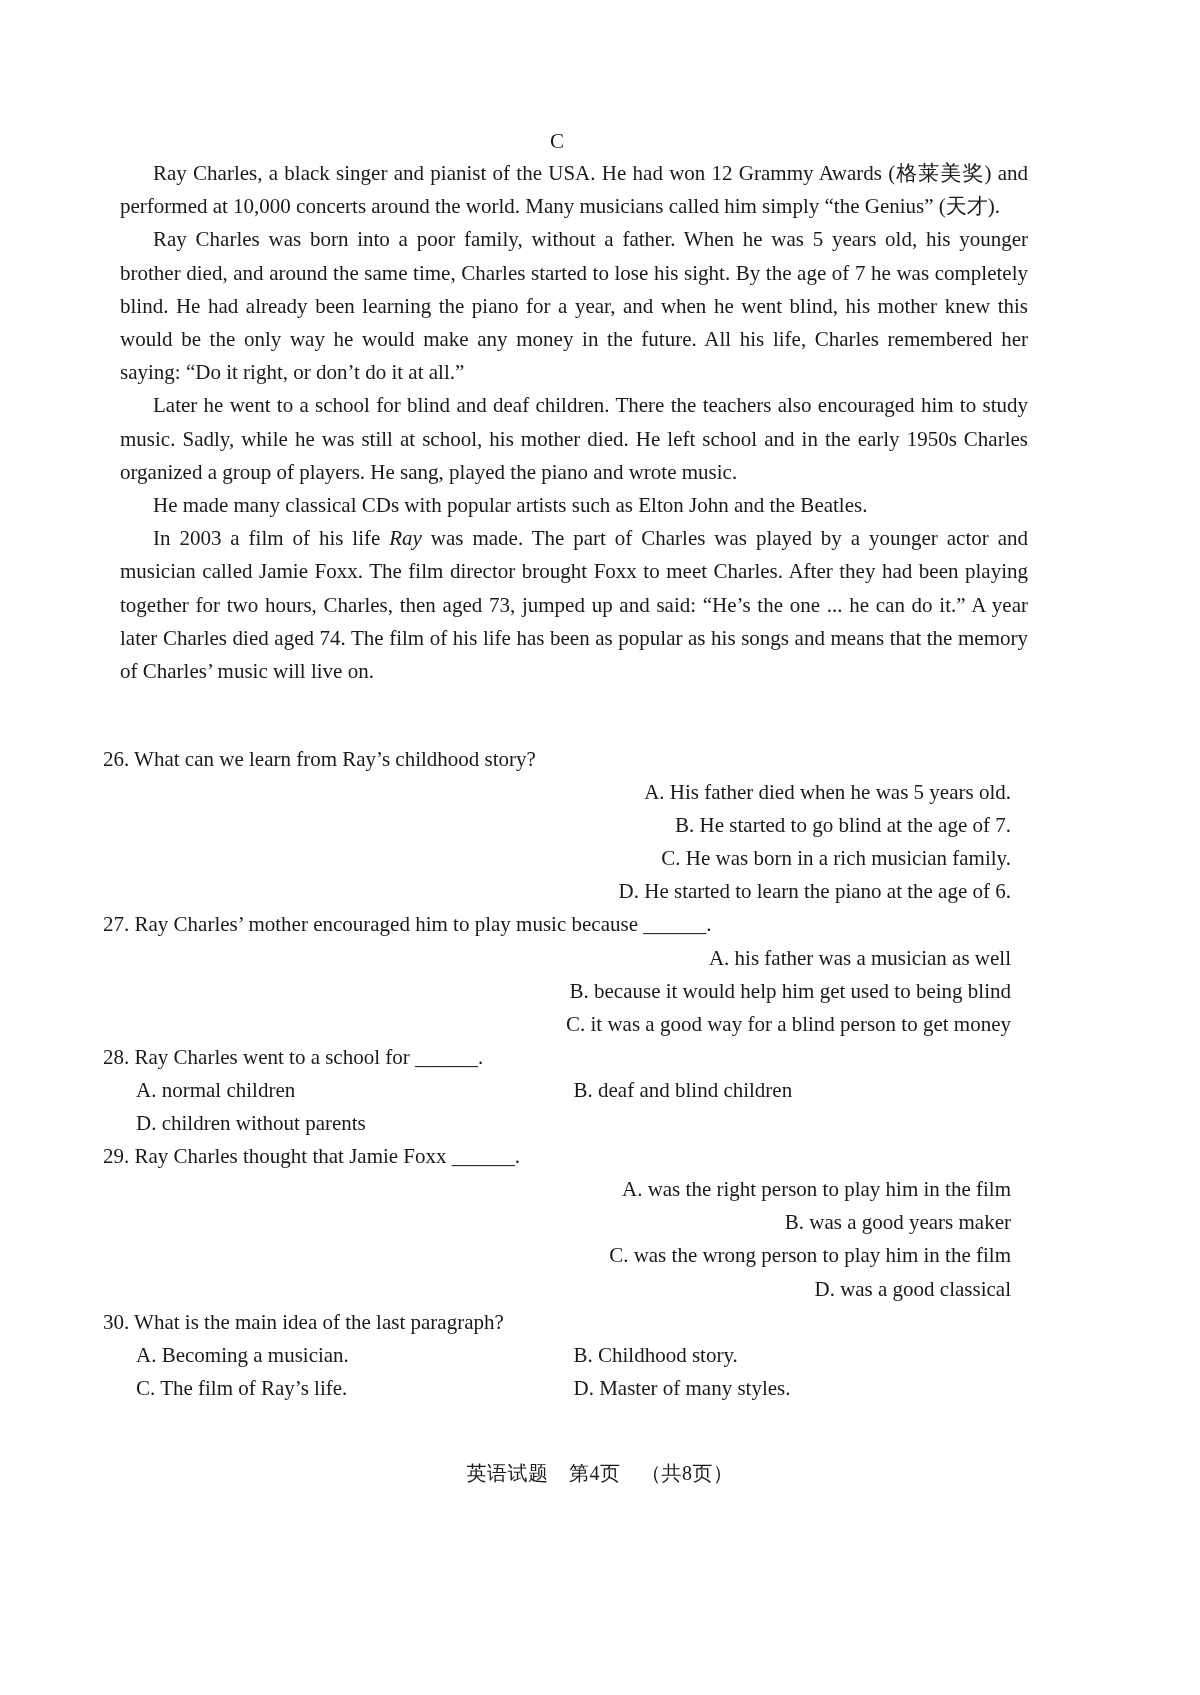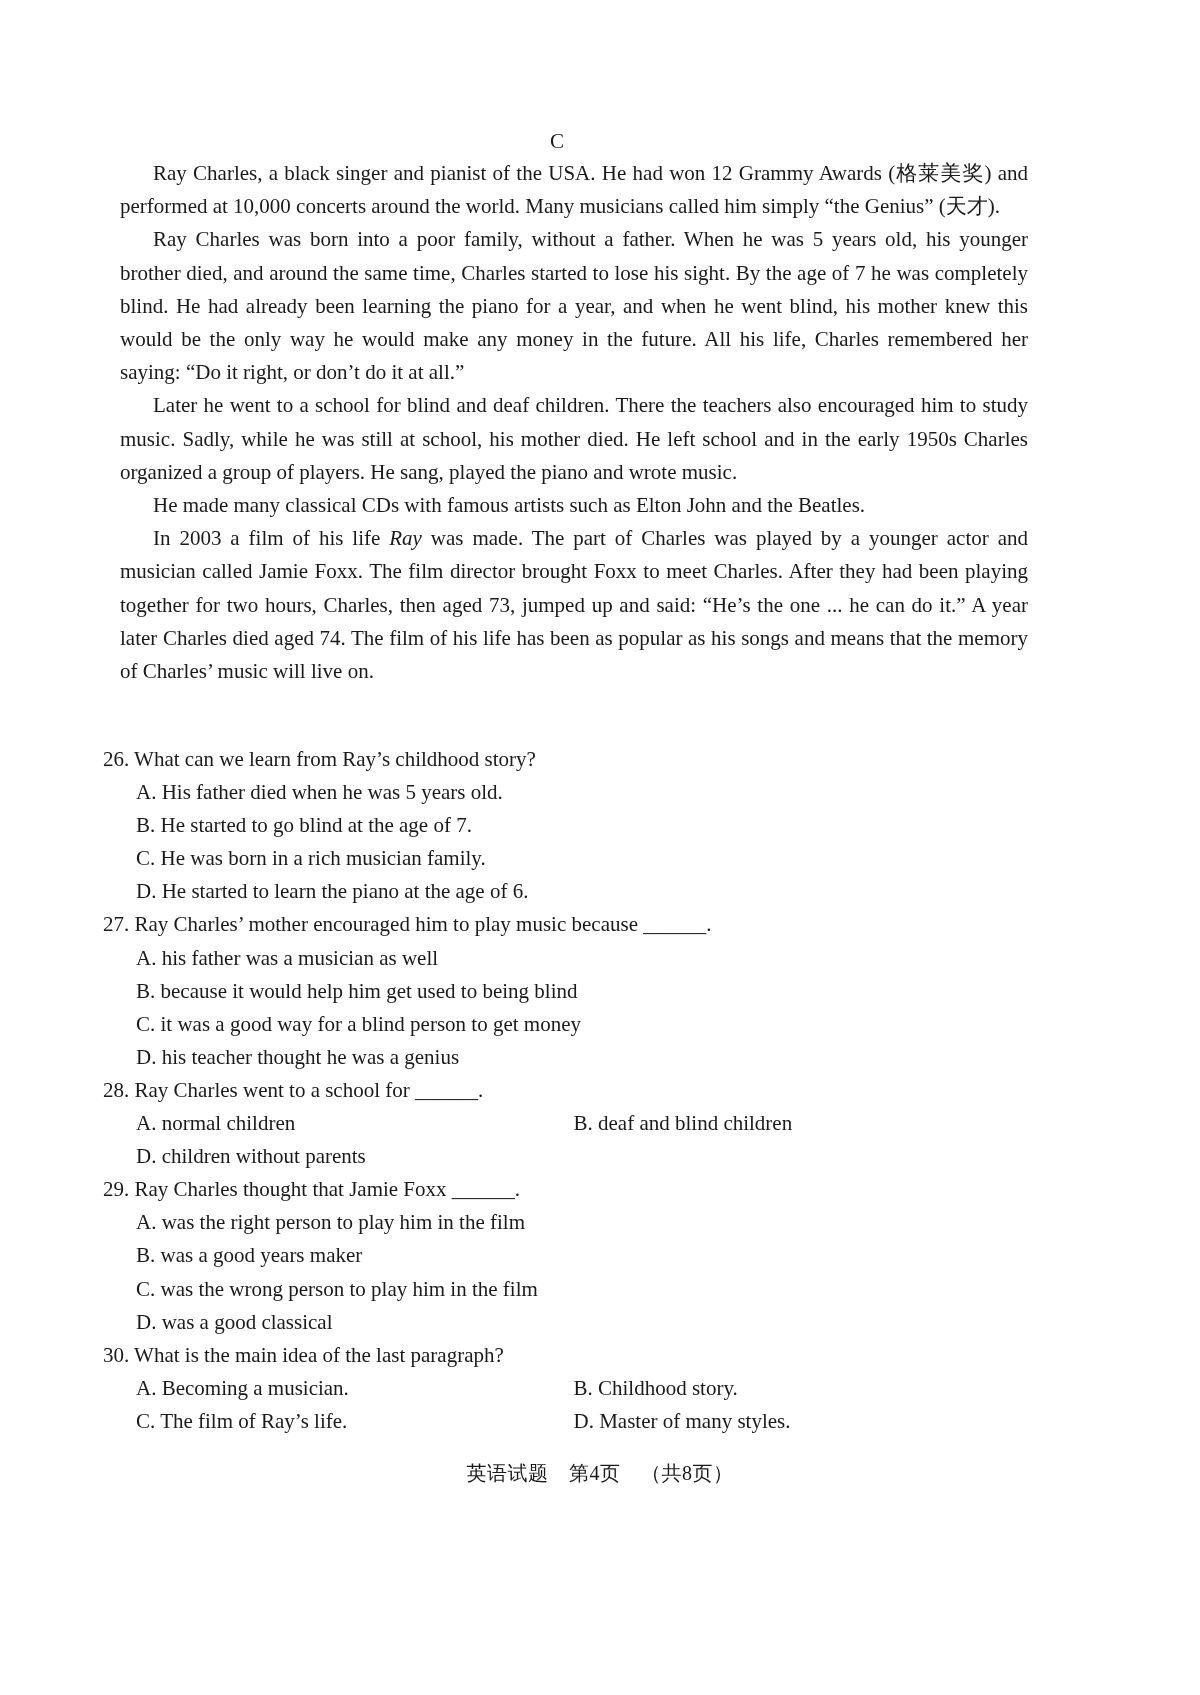--- a/index.html
+++ b/index.html
@@ -6,57 +6,56 @@
   body { width: 1200px; height: 1695px; position: relative; overflow: hidden;
          font-family: "Liberation Serif", "DejaVu Serif", serif; color: #1a1a1a; }
   .page { position: absolute; left: 103px; top: 0; width: 908px; }
   .section-letter { position: absolute; top: 126px; left: 0; width: 908px; text-align: center;
                     font-size: 21px; line-height: 30px; }
   .passage { position: absolute; top: 157px; left: 17px; width: 908px; font-size: 21px;
              line-height: 33.2px; }
   .passage p { margin: 0; text-align: justify; text-indent: 33px; }
   .questions { position: absolute; top: 743px; left: 0; width: 908px; font-size: 21px; line-height: 33.1px; }
   .q-stem { margin: 0; }
-  .opt { margin: 0; padding-left: 33px; }
+  .opt { margin: 0; padding-left: 33px; text-align: right; }
   .opt-row { display: flex; padding-left: 33px; justify-content: space-between; }
   .opt-row .col { width: 458px; }
   .footer { position: absolute; top: 1460px; left: 0; width: 1200px; text-align: center;
             font-size: 20px; letter-spacing: 0.5px; }
   i { font-style: italic; margin-top: 41px; }
 </style>
 </head>
 <body>
 
 <div class="page">
   <div class="section-letter">C</div>
 
   <div class="passage">
     <p>Ray Charles, a black singer and pianist of the USA. He had won 12 Grammy Awards (格莱美奖) and performed at 10,000 concerts around the world. Many musicians called him simply “the Genius” (天才).</p>
     <p>Ray Charles was born into a poor family, without a father. When he was 5 years old, his younger brother died, and around the same time, Charles started to lose his sight. By the age of 7 he was completely blind. He had already been learning the piano for a year, and when he went blind, his mother knew this would be the only way he would make any money in the future. All his life, Charles remembered her saying: “Do it right, or don’t do it at all.”</p>
     <p>Later he went to a school for blind and deaf children. There the teachers also encouraged him to study music. Sadly, while he was still at school, his mother died. He left school and in the early 1950s Charles organized a group of players. He sang, played the piano and wrote music.</p>
-    <p>He made many classical CDs with famous artists such as Elton John and the Beatles.</p>
+    <p>He made many classical CDs with popular artists such as Elton John and the Beatles.</p>
     <p><span>In 2003 a film of his life </span><i>Ray</i><span> was made. The part of Charles was played by a younger actor and musician called Jamie Foxx. The film director brought Foxx to meet Charles. After they had been playing together for two hours, Charles, then aged 73, jumped up and said: “He’s the one ... he can do it.” A year later Charles died aged 74. The film of his life has been as popular as his songs and means that the memory of Charles’ music will live on.</span></p>
   </div>
 
   <div class="questions">
 
     <div>
       <p class="q-stem">26. What can we learn from Ray’s childhood story?</p>
       <p class="opt">A. His father died when he was 5 years old.</p>
       <p class="opt">B. He started to go blind at the age of 7.</p>
       <p class="opt">C. He was born in a rich musician family.</p>
       <p class="opt">D. He started to learn the piano at the age of 6.</p>
     </div>
 
     <div>
       <p class="q-stem">27. Ray Charles’ mother encouraged him to play music because ______.</p>
       <p class="opt">A. his father was a musician as well</p>
       <p class="opt">B. because it would help him get used to being blind</p>
       <p class="opt">C. it was a good way for a blind person to get money</p>
-      <p class="opt">D. his teacher thought he was a genius</p>
     </div>
 
     <div>
       <p class="q-stem">28. Ray Charles went to a school for ______.</p>
       <div class="opt-row">
         <span class="col">A. normal children</span>
         <span class="col">B. deaf and blind children</span>
       </div>
       <div class="opt-row">
         <span class="col">D. children without parents</span>

